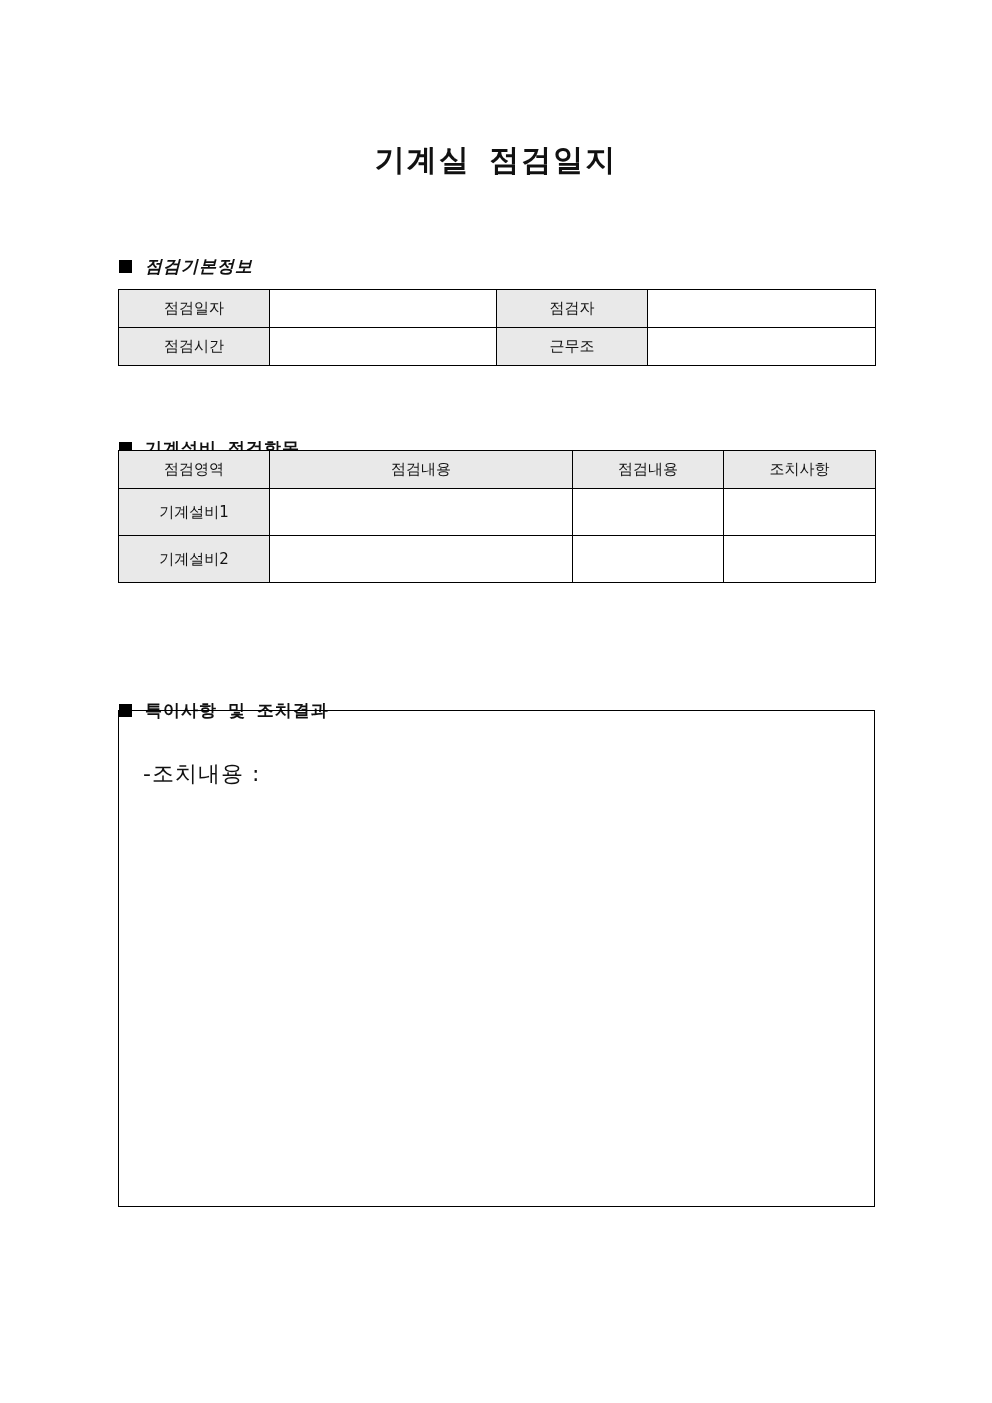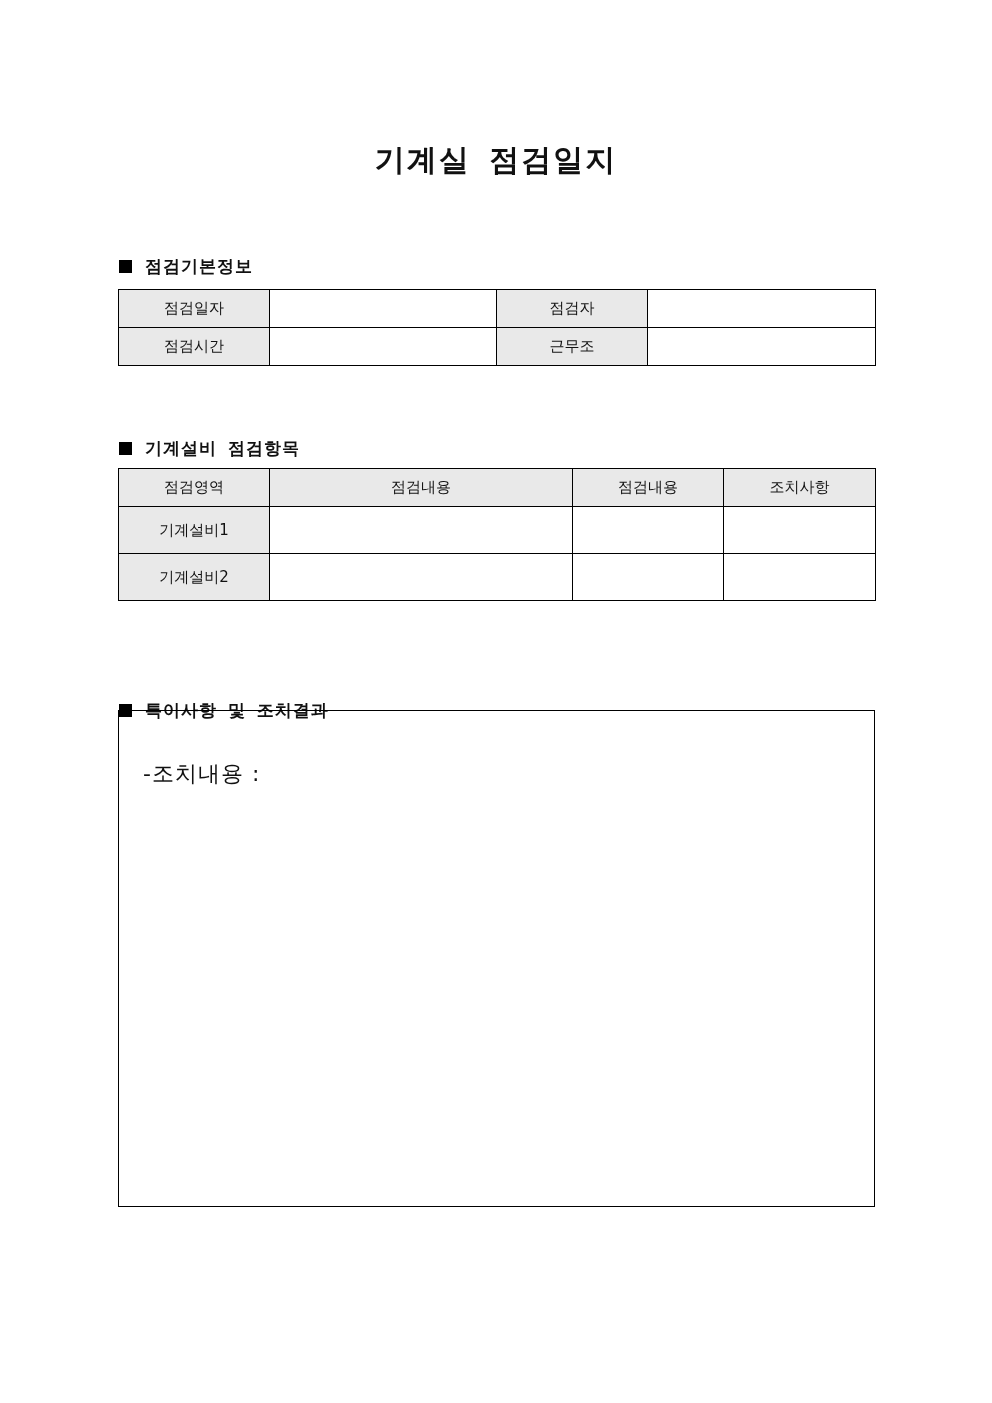--- a/index.html
+++ b/index.html
@@ -33,21 +33,21 @@
     }
     .notes-line {
       position: absolute; left: 24px; top: 48px; font-size: 22px; letter-spacing: 1px;
     }
   </style>
 </head>
 <body>
 
 <div class="title">기계실 점검일지</div>
 
-<div class="section-heading" style="top:255px;">
+<div class="section-heading" style="top:255px;font-style:italic;">
   <span class="sq"></span>
   <span>점검기본정보</span>
 </div>
 <table class="grid" style="top:289px;">
   <colgroup>
     <col style="width:151px">
       <col style="width:227px">
       <col style="width:151px">
       <col style="width:228px">
   </colgroup>
@@ -64,21 +64,21 @@
     <td class="shade">근무조</td>
     <td></td>
   </tr>
 </tbody>
   </table>
 
 <div class="section-heading" style="top:437px;">
   <span class="sq"></span>
   <span>기계설비 점검항목</span>
 </div>
-<table class="grid" style="top:468px;">
+<table class="grid" style="top:450px;">
   <colgroup>
     <col style="width:151px">
       <col style="width:303px">
       <col style="width:151px">
       <col style="width:152px">
   </colgroup>
   <tbody>
       <tr style="height:38px;">
     <th class="shade">점검영역</th>
     <th class="shade">점검내용</th>

